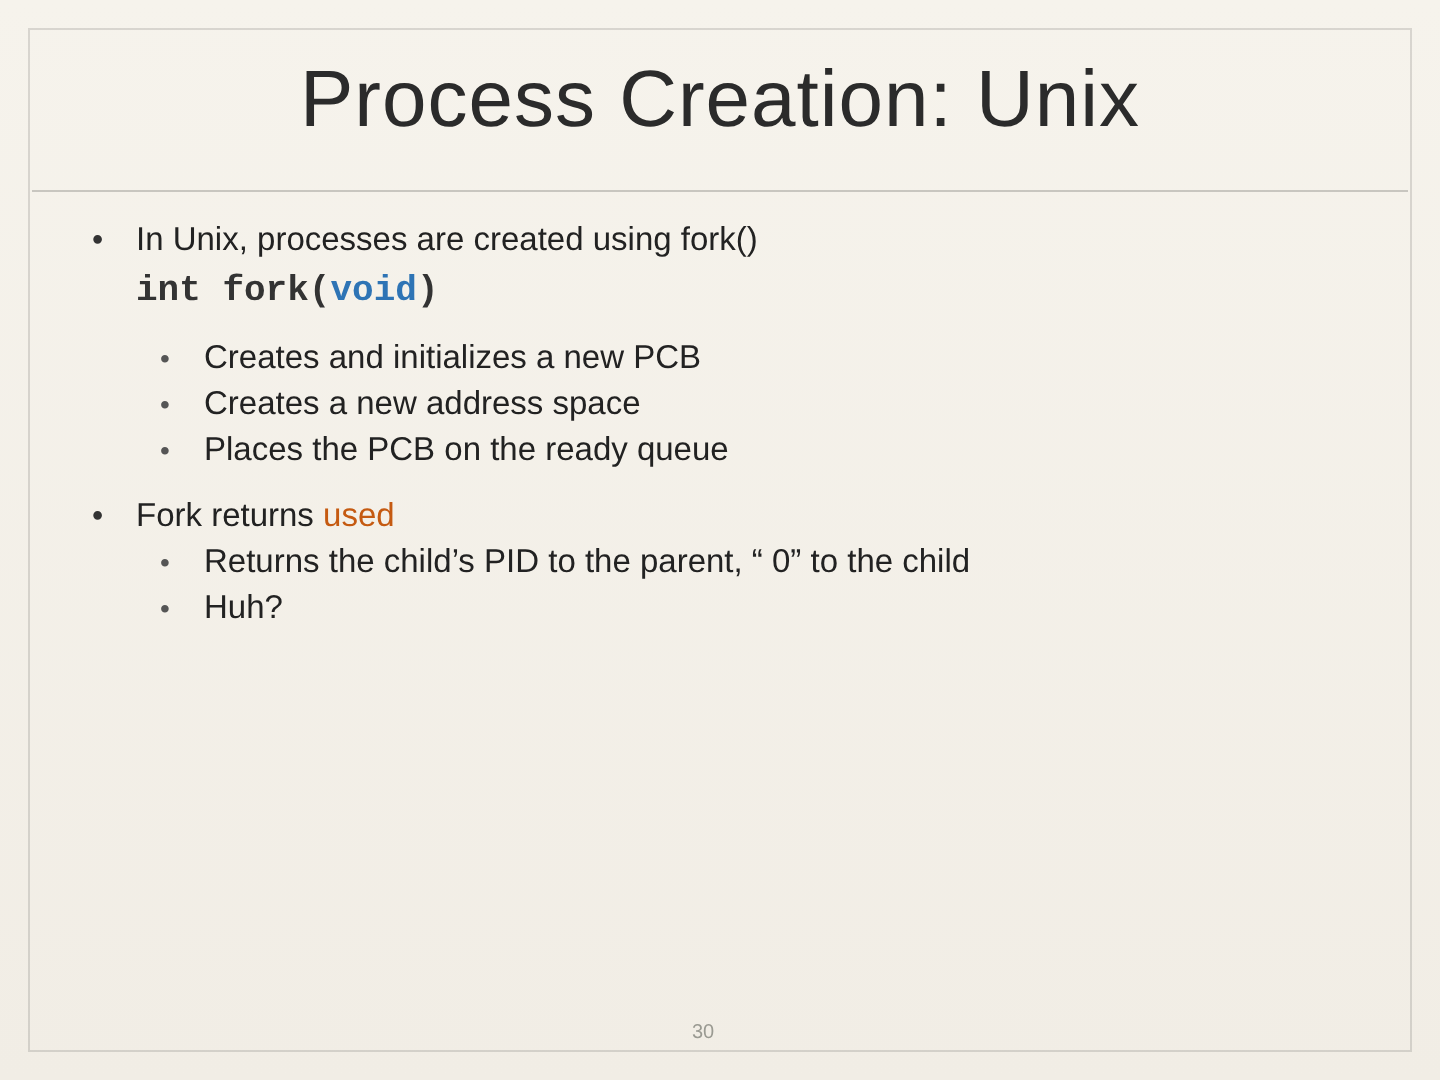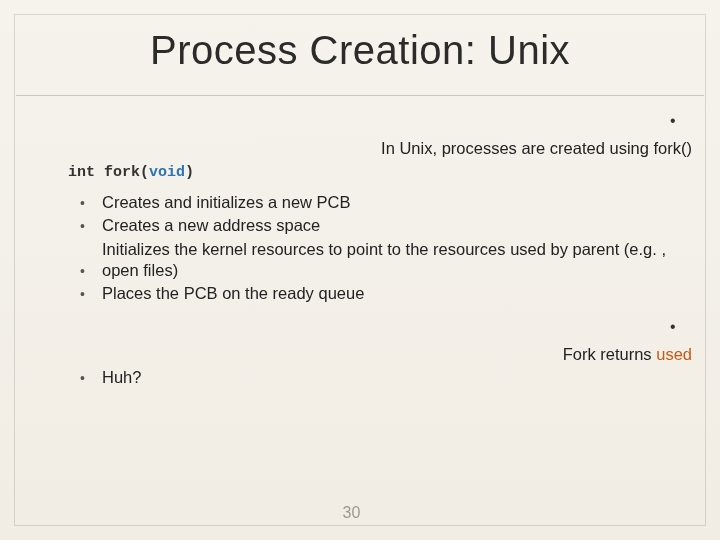--- a/index.html
+++ b/index.html
@@ -41,34 +41,34 @@
   }
   .content {
     padding: 0 28px 0 40px;
     font-size: 16.5px;
     color: #222;
     line-height: 1.28;
   }
   ul.top { list-style: none; }
   ul.top > li { margin-bottom: 10px; }
   ul.top > li > .row {
-    display: flex; align-items: flex-end; flex-direction: column;
+    display: flex; align-items: center;
   }
   .b1 {
     width: 28px; flex: 0 0 28px;
     text-align: left;
     padding-left: 6px;
     color: #333;
   }
   .b1::before { content: "\2022"; font-size: 16px; }
   .li1-body { flex: 1; }
   .codeblock {
     font-family: "Courier New", monospace;
     font-weight: bold;
-    font-size: 15px;
+    font-size: 18px;
     color: #333;
     margin: 4px 0 8px 28px;
   }
   .codeblock .kw { color: #2e74b5; }
   ul.sub {
     list-style: none;
     margin-left: 40px;
     margin-top: 2px;
   }
   ul.sub > li {
@@ -85,21 +85,21 @@
     font-family: "Courier New", monospace;
     font-weight: bold;
   }
   .kw-inline { color: #2e74b5; }
   .accent { color: #c55a11; }
   .bold { font-weight: bold; }
   .footer-num {
     position: absolute;
     bottom: 18px; left: 0; right: 17px;
     text-align: center;
-    font-size: 16px;
+    font-size: 10px;
     color: #9a9a92;
   }
   .footer-credit {
     position: absolute;
     right: 26px; bottom: 18px;
     font-size: 10.5px;
     color: #9a9a92;
   }
 </style>
 </head>
@@ -127,39 +127,39 @@
           <li>
               <span class="b2"></span>
               <span class="li2-body">Creates and initializes a new PCB</span>
             </li>
           <li>
               <span class="b2"></span>
               <span class="li2-body">Creates a new address space</span>
             </li>
           <li>
               <span class="b2"></span>
-              <span class="li2-body">Initializes the kernel resources to point to the resources used by parent (e.g. , open files)</span>
-            </li>
-          <li>
-              <span class="b2"></span>
               <span class="li2-body">Places the PCB on the ready queue</span>
             </li>
         </ul>
       </li>
 
       <li style="margin-top:12px">
         <div class="row">
           <span class="b1"></span>
           <span class="li1-body">
             <span>Fork returns </span><span class="accent">used</span>
           </span>
         </div>
         <ul class="sub">
           <li>
               <span class="b2"></span>
+              <span class="li2-body">Returns the child’s PID to the parent, “ 0” to the child</span>
+            </li>
+          <li>
+              <span class="b2"></span>
               <span class="li2-body">Huh?</span>
             </li>
         </ul>
       </li>
 
     </ul>
   </div>
 
   <div class="footer-num">30</div>
 </div>

